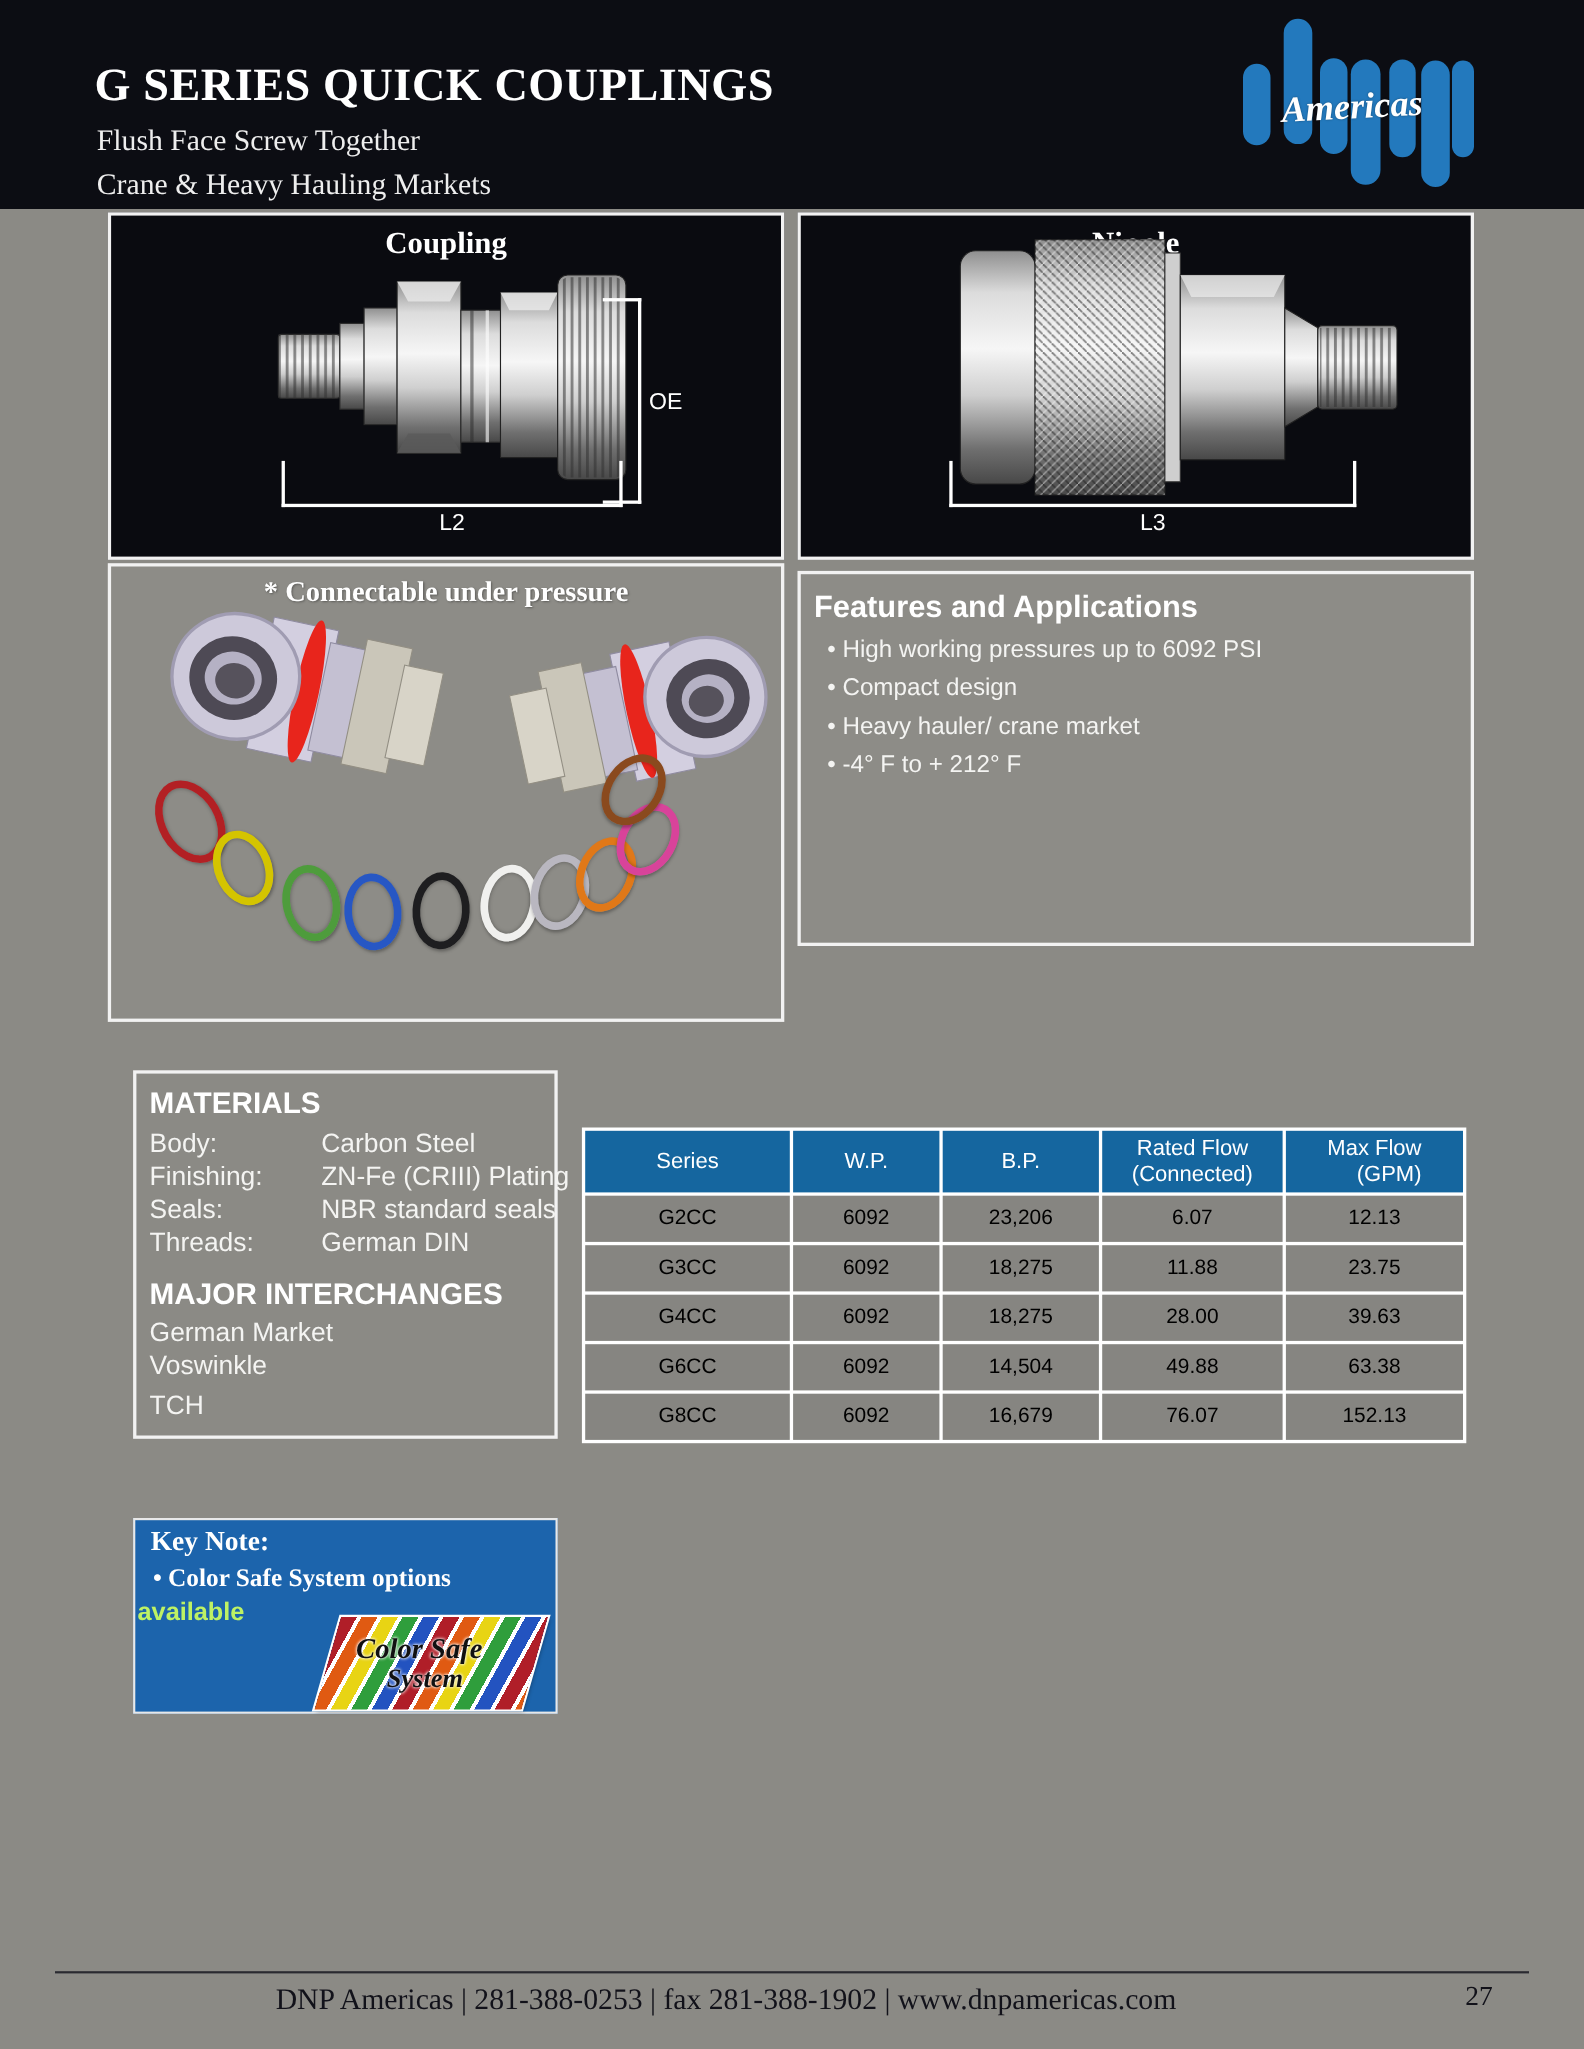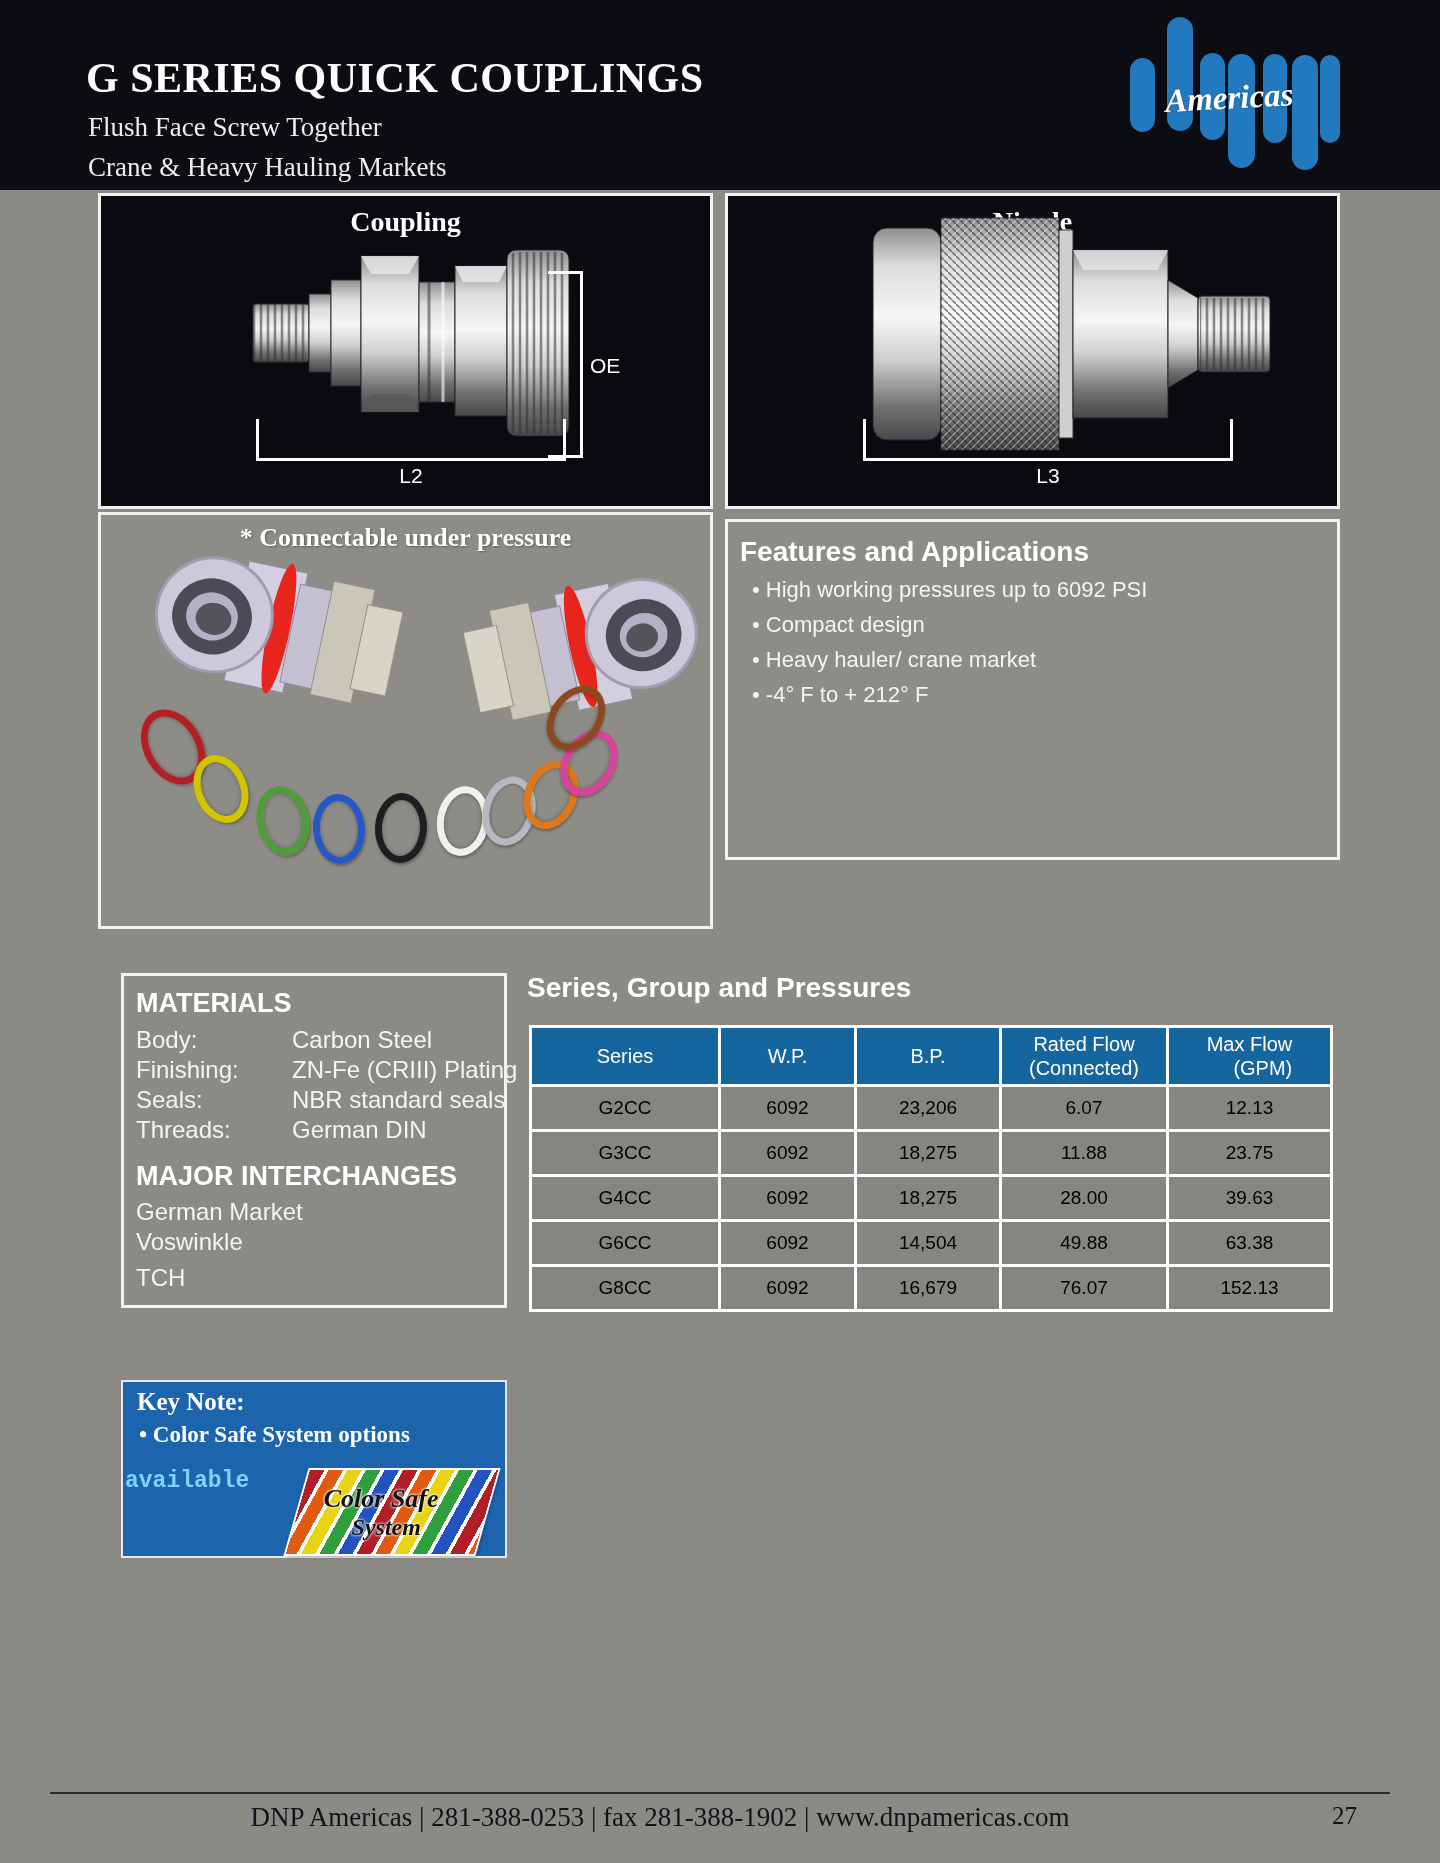--- a/index.html
+++ b/index.html
@@ -82,22 +82,22 @@
       text-align:center;white-space:pre-line;line-height:24px;}
   .td{background:#868581;color:#000000;font-size:19px;display:flex;align-items:center;justify-content:center;}
 
   
   #keynote-box{position:absolute;left:121px;top:1380px;width:386px;height:178px;
       border:2px solid #e8e8e8;box-sizing:border-box;}
   #keynote-title{position:absolute;left:14px;top:6px;color:#fff;font-family:"Liberation Serif",serif;
       font-weight:bold;font-size:25px;}
   #keynote-line1{position:absolute;left:16px;top:40px;color:#fff;font-family:"Liberation Serif",serif;
       font-weight:bold;font-size:23px;}
-  #keynote-line2{position:absolute;left:2px;top:70px;color:#7dd3fc;font-family:Liberation Mono, monospace;
-      font-weight:bold;font-size:23px;margin-top:16px;}
+  #keynote-line2{position:absolute;left:2px;top:70px;color:#bef264;font-family:Liberation Sans, sans-serif;
+      font-weight:bold;font-size:23px;}
   #colorsafe-logo{position:absolute;left:175px;top:88px;width:188px;height:84px;transform:skewX(-16deg);
       background:repeating-linear-gradient(105deg,
         #b01e28 0 14px,#fff 14px 18px,#e05a12 18px 32px,#fff 32px 36px,#e8d414 36px 50px,
         #fff 50px 54px,#2f9e3c 54px 68px,#fff 68px 72px,#2353c0 72px 86px,#fff 86px 90px);
       box-shadow:0 0 0 2px #fff,2px 2px 4px rgba(0,0,0,.4);}
   .cs-text{position:absolute;transform:skewX(16deg);color:#111;font-family:"Liberation Serif",serif;
       font-style:italic;font-weight:bold;text-shadow:0 0 3px #fff,0 0 3px #fff;}
   #cs-line1{left:22px;top:14px;font-size:26px;}
   #cs-line2{left:58px;top:44px;font-size:24px;}
 
@@ -259,21 +259,20 @@
     <div class="mat-row" style="top:140px;">
       <span>Threads:</span>
       <span class="mat-val">German DIN</span>
     </div>
     <div id="interchanges-title">MAJOR INTERCHANGES</div>
     <div class="int-row" style="top:222px;">German Market</div>
     <div class="int-row" style="top:252px;">Voswinkle</div>
     <div class="int-row" style="top:288px;">TCH</div>
   </div>
 
-  <div id="table-title">Series, Group and Pressures</div>
   <div id="series-table">
     <div class="th" style="background: rgb(21, 102, 159);">Series</div>
     <div class="th" style="background: rgb(21, 102, 159);">W.P.</div>
     <div class="th" style="background: rgb(21, 102, 159);">B.P.</div>
     <div class="th" style="background: rgb(21, 102, 159);">Rated Flow
 (Connected)</div>
     <div class="th" style="background: rgb(21, 102, 159); text-align: right;">Max Flow
 (GPM)</div>
 
     <div class="td">G2CC</div>

